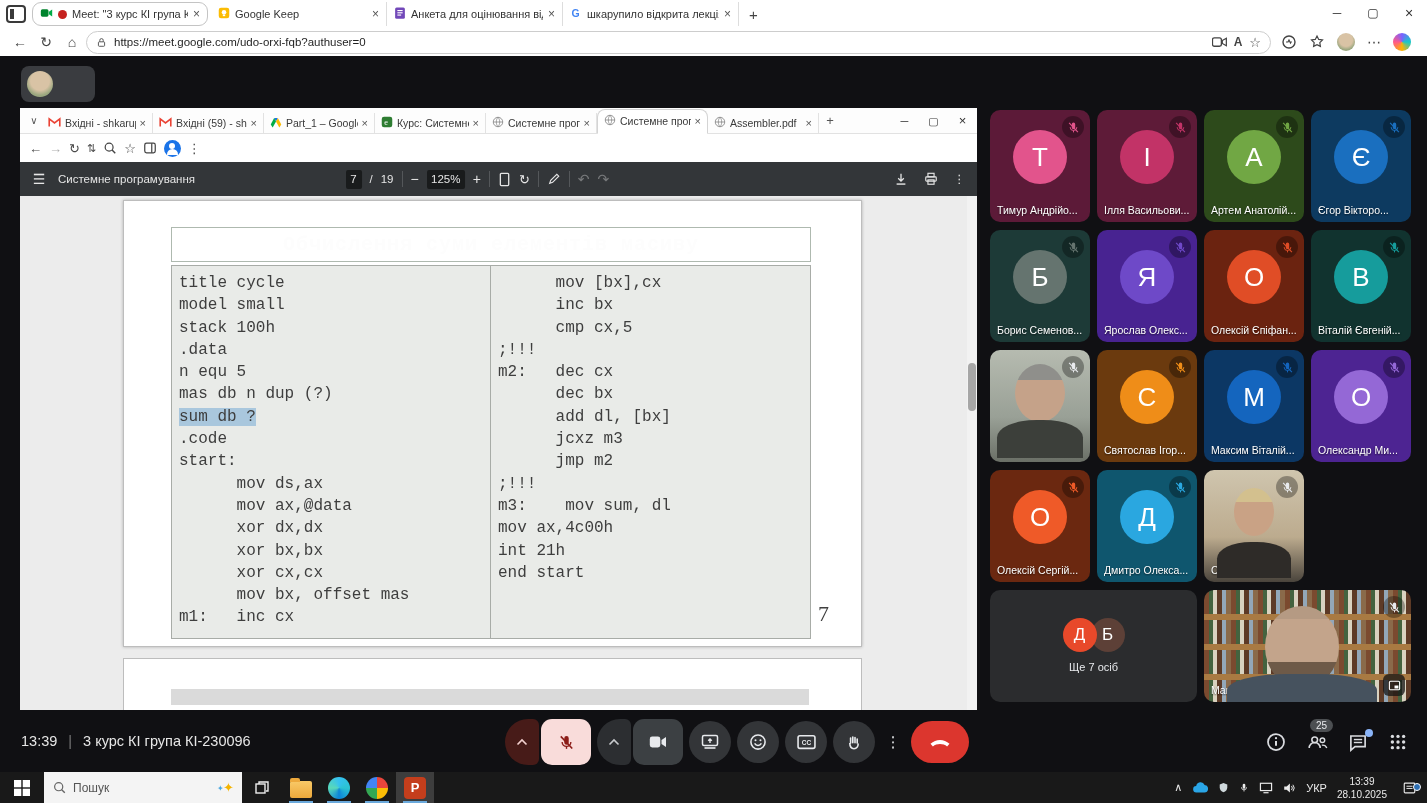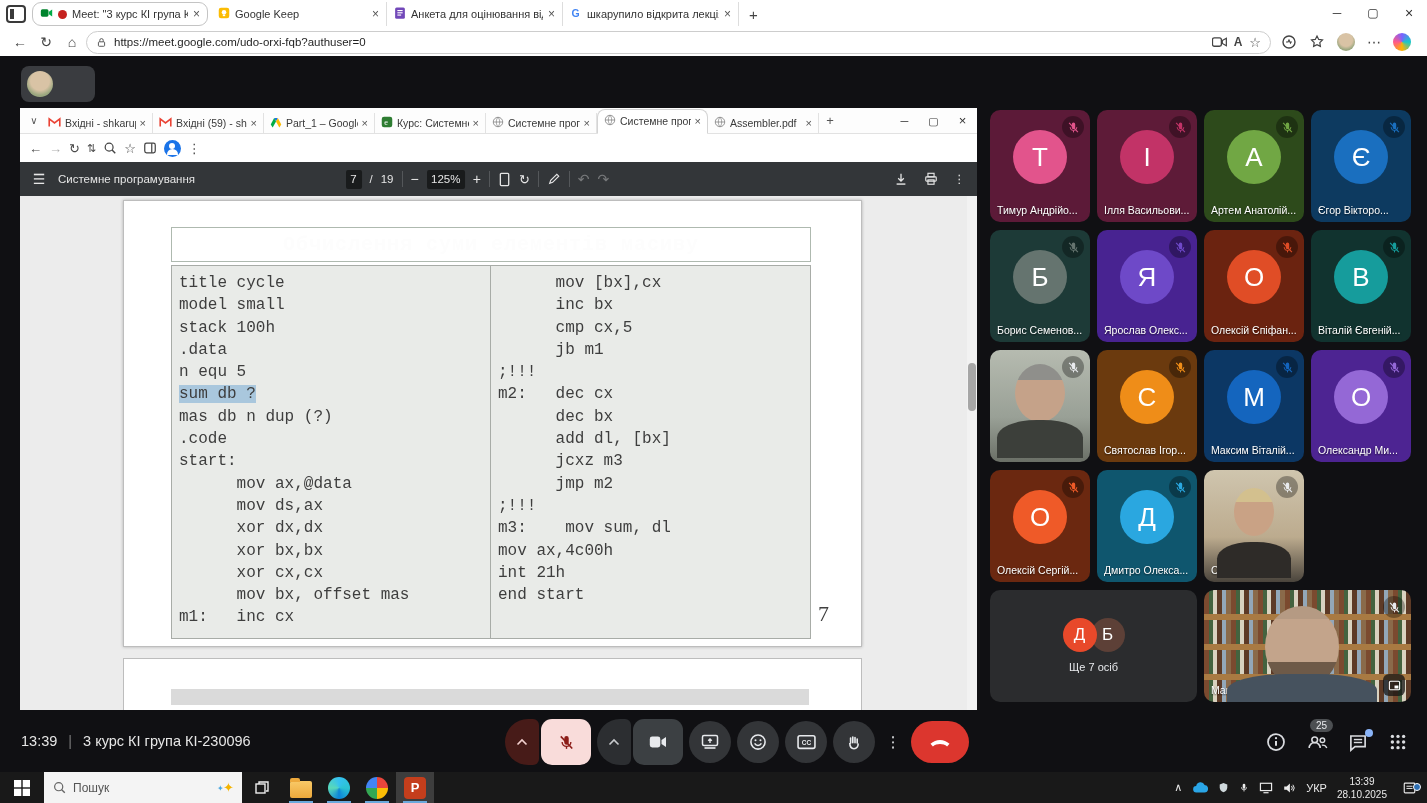--- a/index.html
+++ b/index.html
@@ -389,37 +389,36 @@
     <div class="pdfarea">
       <div class="page1">
         <div class="slide-title">Обчислення суми елементів масиву</div>
         <div class="codebox">
           <div class="codecol l" id="code-left">
               <div class="cl">title cycle</div>
               <div class="cl">model small</div>
               <div class="cl">stack 100h</div>
               <div class="cl">.data</div>
               <div class="cl">n equ 5</div>
+              <div class="cl">mas db n dup (?)</div>
               <div class="cl"><span class="hl">sum db ?</span></div>
-              <div class="cl">mas db n dup (?)</div>
               <div class="cl">.code</div>
               <div class="cl">start:</div>
+              <div class="cl">      mov ds,ax</div>
               <div class="cl">      mov ax,@data</div>
-              <div class="cl">      mov ds,ax</div>
               <div class="cl">      xor dx,dx</div>
               <div class="cl">      xor bx,bx</div>
               <div class="cl">      xor cx,cx</div>
               <div class="cl">      mov bx, offset mas</div>
               <div class="cl">m1:   inc cx</div>
             </div>
           <div class="codecol" id="code-right">
               <div class="cl">      mov [bx],cx</div>
               <div class="cl">      inc bx</div>
               <div class="cl">      cmp cx,5</div>
-              <div class="cl">      jb m1</div>
               <div class="cl">;!!!</div>
               <div class="cl">m2:   dec cx</div>
               <div class="cl">      dec bx</div>
               <div class="cl">      add dl, [bx]</div>
               <div class="cl">      jcxz m3</div>
               <div class="cl">      jmp m2</div>
               <div class="cl">;!!!</div>
               <div class="cl">m3:    mov sum, dl</div>
               <div class="cl">mov ax,4c00h</div>
               <div class="cl">int 21h</div>

